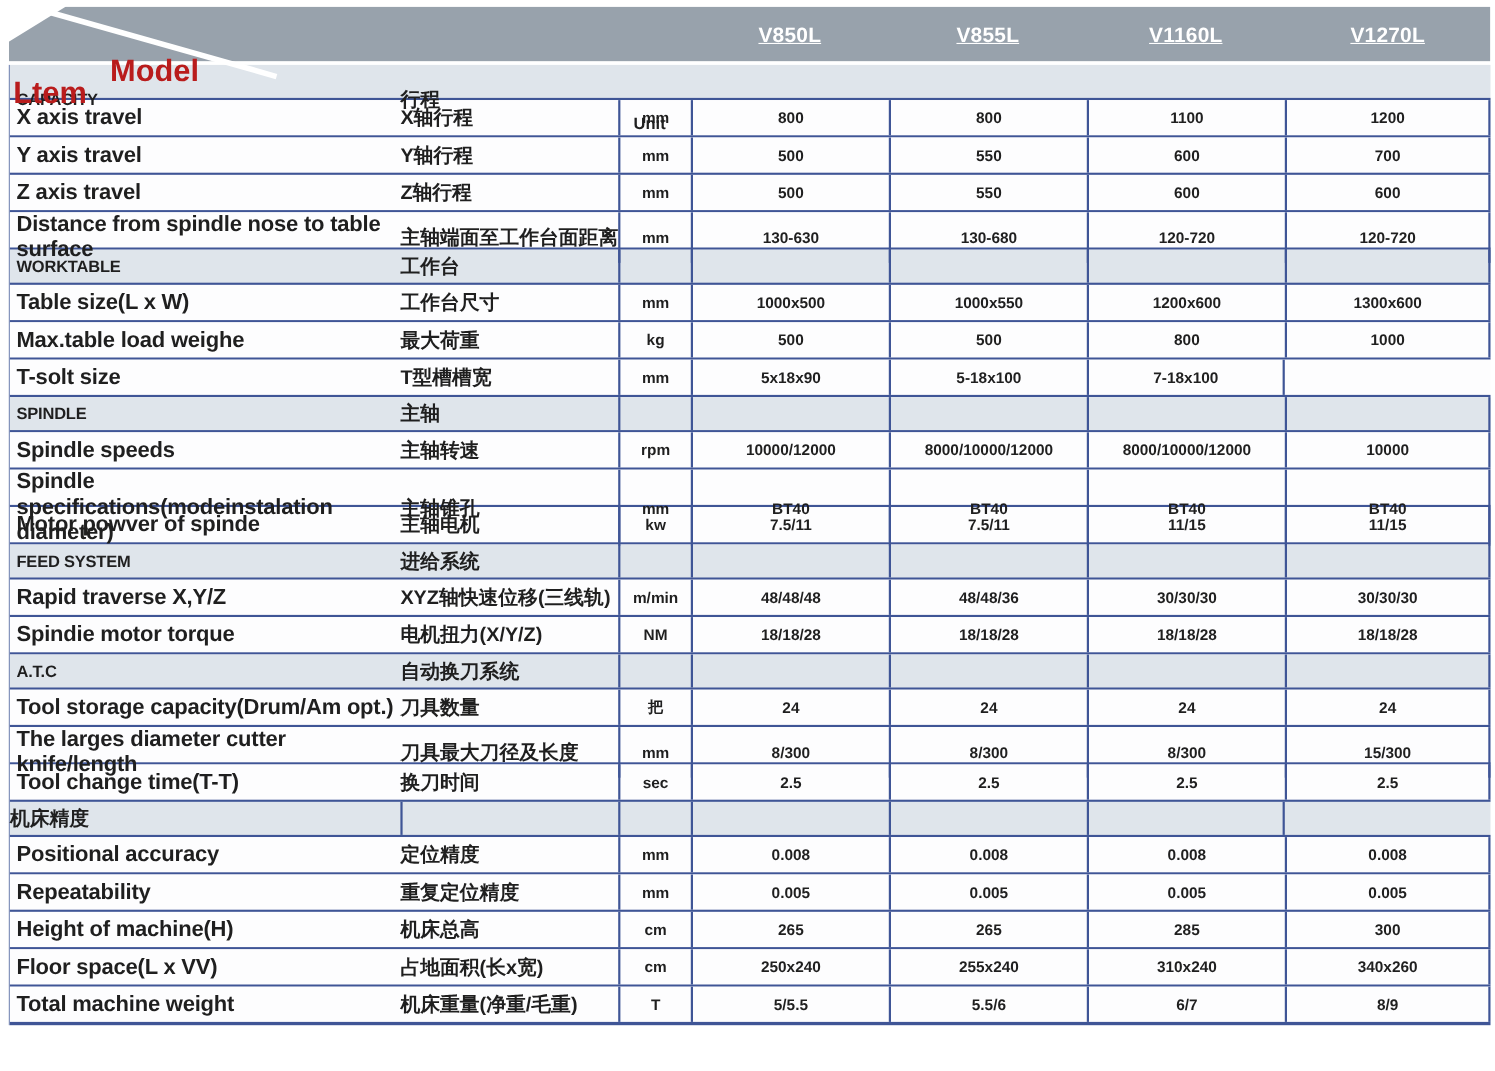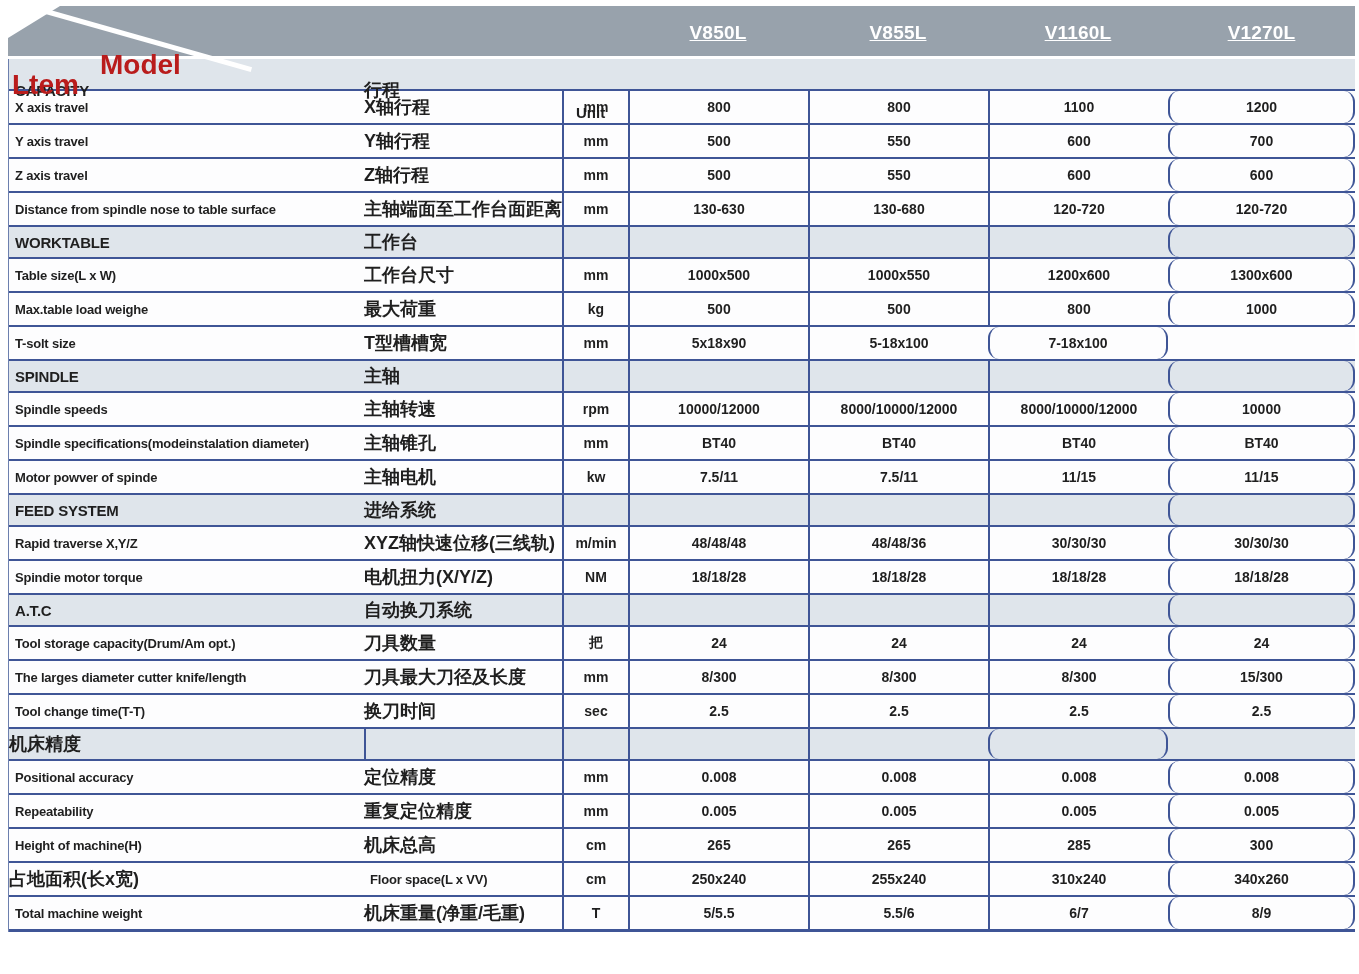--- a/index.html
+++ b/index.html
@@ -40,26 +40,26 @@
   
   .tbody{border-left:1px solid #6c7fae;}
   .row{
     display:grid;grid-template-columns:355px 198px 66px 180px 180px 180px 187px;
     align-items:center;border-bottom:2px solid var(--blue);
   }
   .row:last-child{border-bottom:3px solid var(--blue);}
   .row-data{height:32px;background:var(--row-bg);}
   .row-section{height:30px;background:var(--section-bg);}
   .cell{height:100%;display:flex;align-items:center;box-sizing:border-box;}
-  .cell-en{padding-left:6px;font-weight:bold;font-size:13px;letter-spacing:-0.2px;}
+  .cell-en{padding-left:6px;font-weight:bold;font-size:20px;letter-spacing:-0.2px;}
   .row-section .cell-en{font-size:15px;}
   .cell-zh{font-weight:bold;font-size:18px;}
   .cell-unit,.cell-val{justify-content:center;text-align:center;font-weight:bold;font-size:14px;}
   .row .cell-unit,.row .cell-val{border-left:2px solid var(--blue);}
-  .row .cell-val:last-child{border-right:2px solid var(--blue);border-radius:11px;}
+  .row .cell-val:last-child{border-right:2px solid var(--blue);}
   .row.no-vlines .cell-unit,.row.no-vlines .cell-val{border-left:none;}
   .row.no-vlines .cell-val:last-child{border-right:none;}
   .row.no-vlines .cell-unit{justify-content:flex-start;padding-left:14px;font-size:15px;margin-top:45px;}
 </style>
 </head>
 <body>
 
 <div class="sheet">
 
   <div class="thead">
@@ -286,22 +286,22 @@
       <div class="row row-data">
     <div class="cell cell-en">Height of machine(H)</div>
     <div class="cell cell-zh">机床总高</div>
     <div class="cell cell-unit">cm</div>
     <div class="cell cell-val">265</div>
     <div class="cell cell-val">265</div>
     <div class="cell cell-val">285</div>
     <div class="cell cell-val">300</div>
   </div>
       <div class="row row-data">
+    <div class="cell cell-en">Floor space(L x VV)</div>
     <div class="cell cell-zh">占地面积(长x宽)</div>
-    <div class="cell cell-en">Floor space(L x VV)</div>
     <div class="cell cell-unit">cm</div>
     <div class="cell cell-val">250x240</div>
     <div class="cell cell-val">255x240</div>
     <div class="cell cell-val">310x240</div>
     <div class="cell cell-val">340x260</div>
   </div>
       <div class="row row-data">
     <div class="cell cell-en">Total machine weight</div>
     <div class="cell cell-zh">机床重量(净重/毛重)</div>
     <div class="cell cell-unit">T</div>

